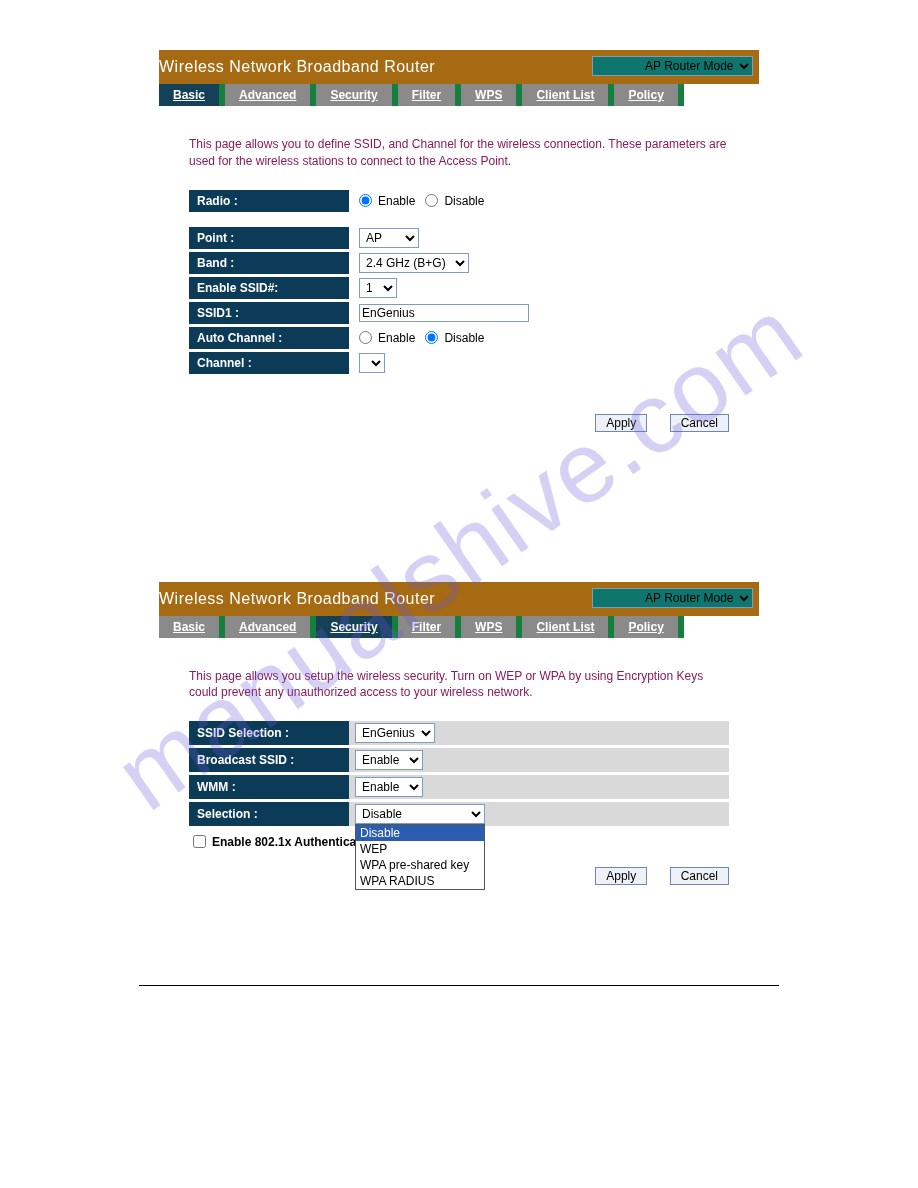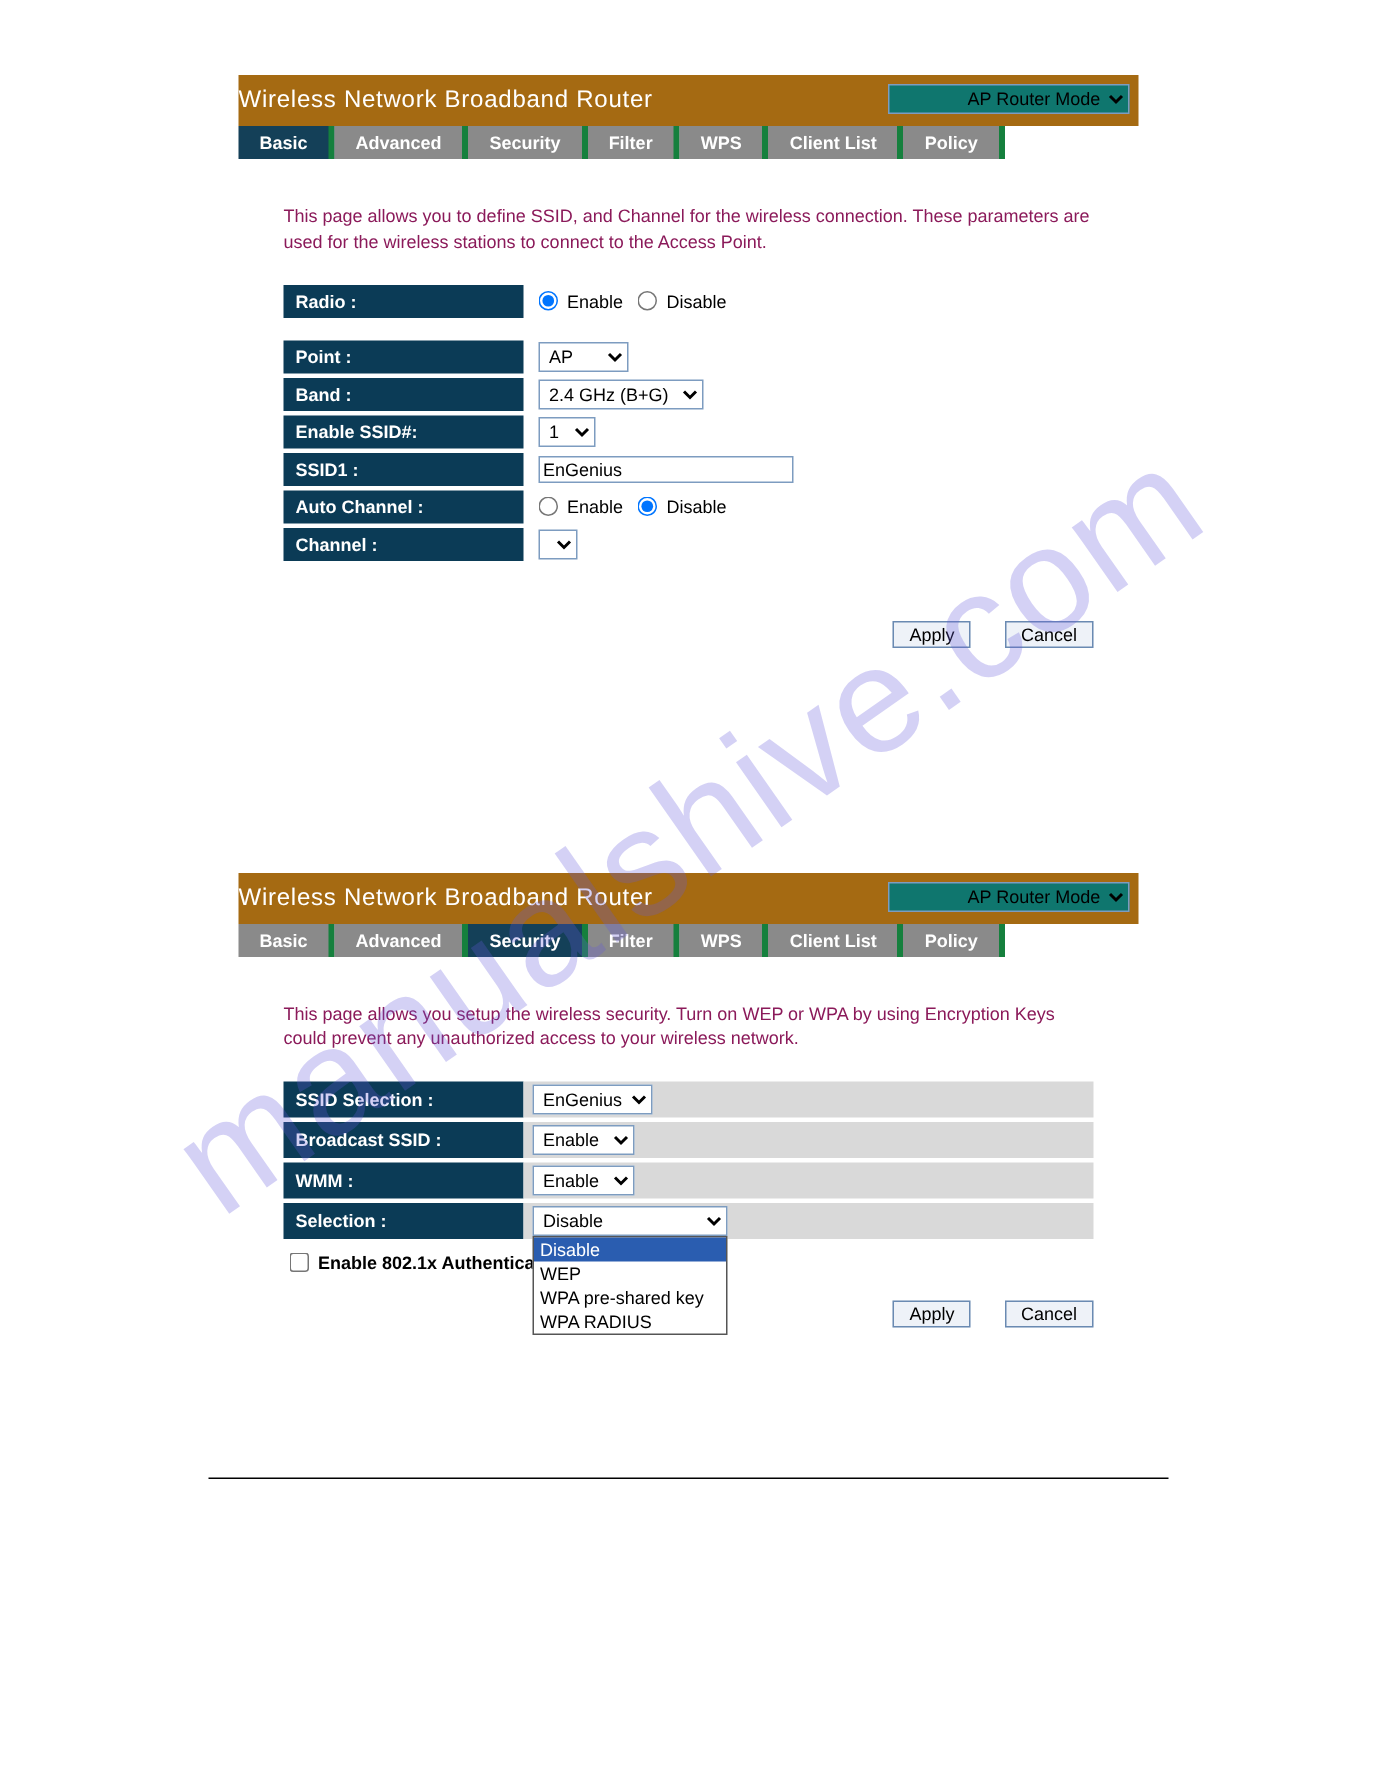--- a/index.html
+++ b/index.html
@@ -44,21 +44,22 @@
     padding-left: 48px;
   }
   .tabs {
     display: flex;
     font-size: 12px;
     font-weight: bold;
   }
   .tab {
     padding: 4px 14px;
     color: #fff;
-    border-right: 4px solid #15803d;
+    text-decoration: underline;
+    border-right: 6px solid #15803d;
     cursor: pointer;
     background: #144058;
   }
   .tab.active { background: #144058; }
   .tab.inactive { background: #8a8a8a; }
   .description {
     color: #8b1a5a;
     margin: 30px 30px 20px 30px;
     line-height: 1.4;
     font-size: 12px;

